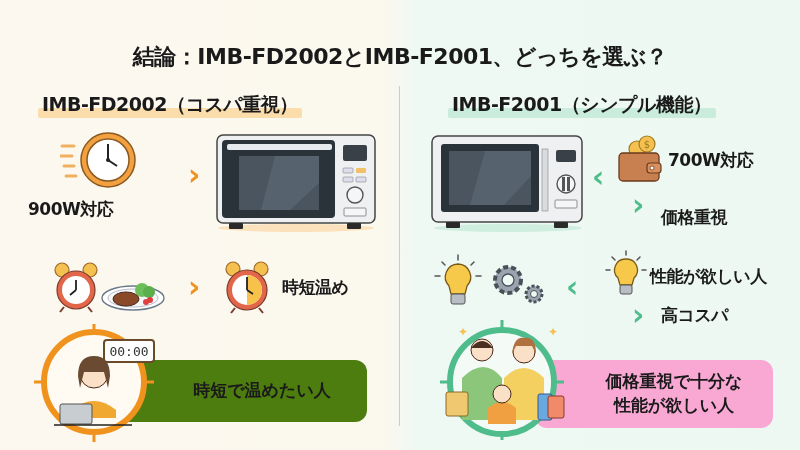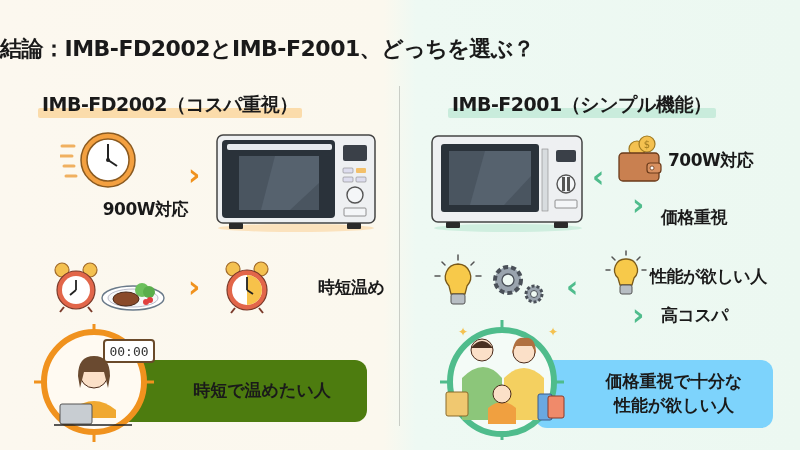--- a/index.html
+++ b/index.html
@@ -5,21 +5,21 @@
   * { margin: 0; padding: 0; box-sizing: border-box; }
   html, body { width: 800px; height: 450px; overflow: hidden; }
   body {
     font-family: "DejaVu Sans", "Liberation Sans", sans-serif;
     position: relative;
     background: linear-gradient(90deg, #fcf8ef 0%, #fbf8ee 48%, #eef9f3 52%, #ecf8f1 100%);
     color: #1a1a1a;
   }
   .abs { position: absolute; }
   .title {
-    left: 0; top: 34px; width: 800px; 
+    left: 0; top: 42px; width: 800px; text-align: center;
     font-size: 22px; font-weight: bold; letter-spacing: -0.5px; color: #1a1a1a;
   }
   .divider { left: 399px; top: 86px; width: 1px; height: 340px; background: #c9cdc6; }
   .sec-head {
     font-size: 19px; font-weight: bold; letter-spacing: -0.5px; white-space: nowrap;
   }
   .sec-head .txt { position: relative; z-index: 2; }
   .sec-head .hl { position: absolute; left: -4px; right: -4px; bottom: 0px; height: 10px; z-index: 1; border-radius: 2px; }
   .label { font-size: 17px; font-weight: bold; white-space: nowrap; line-height: 1.35; letter-spacing: -0.5px; }
   .chev { font-size: 30px; font-weight: bold; line-height: 1; }
@@ -45,21 +45,21 @@
       <line x1="0" y1="26" x2="12" y2="26"></line>
     <line x1="4" y1="36" x2="14" y2="36"></line>
       <line x1="6" y1="46" x2="16" y2="46"></line>
   </g>
   <circle cx="48" cy="30" r="27" fill="#f3a040" stroke="#8a5a20" stroke-width="1.5"></circle>
   <circle cx="48" cy="30" r="21" fill="#fff" stroke="#8a5a20" stroke-width="1.5"></circle>
   <line x1="48" y1="30" x2="48" y2="14" stroke="#222" stroke-width="2"></line>
   <line x1="48" y1="30" x2="57" y2="36" stroke="#222" stroke-width="2"></line>
   <circle cx="48" cy="30" r="2" fill="#222"></circle>
 </svg>
-<div class="abs label" style="left:28px; top:198px; width:160px; text-align:right;">
+<div class="abs label" style="left:28px; top:198px; width:160px; text-align:left;">
   <div>900W対応</div>
 </div>
 
 <div class="abs chev" style="left:188px; top:160px; color:#f0921e;">›</div>
 
 <svg class="abs" style="left:215px; top:133px;" width="162" height="100" viewBox="0 0 162 100">
   <ellipse cx="81" cy="95" rx="78" ry="4" fill="#fbe2bd"></ellipse>
   <rect x="2" y="2" width="158" height="88" rx="6" fill="#eef0f2" stroke="#444" stroke-width="1.5"></rect>
   <rect x="7" y="7" width="113" height="78" rx="4" fill="#2a323a"></rect>
   <rect x="12" y="11" width="105" height="6" rx="2" fill="#e6eaee"></rect>
@@ -103,21 +103,21 @@
   <circle cx="39" cy="8" r="7" fill="#f4c150" stroke="#a06a2a" stroke-width="1.2"></circle>
   <circle cx="25" cy="29" r="20" fill="#e2664a" stroke="#7a3a2a" stroke-width="1.2"></circle>
   <circle cx="25" cy="29" r="15" fill="#fff"></circle>
   <path d="M25 29 L25 14 A15 15 0 0 1 40 29 Z" fill="#f7c24a"></path>
   <path d="M25 29 L40 29 A15 15 0 0 1 25 44 Z" fill="#f7c24a"></path>
   <line x1="25" y1="29" x2="25" y2="16" stroke="#222" stroke-width="1.8"></line>
   <line x1="25" y1="29" x2="31" y2="33" stroke="#222" stroke-width="1.8"></line>
   <line x1="13" y1="47" x2="9" y2="52" stroke="#7a3a2a" stroke-width="2"></line>
   <line x1="37" y1="47" x2="41" y2="52" stroke="#7a3a2a" stroke-width="2"></line>
 </svg>
-<div class="abs label" style="left:282px; top:276px;margin-left:36px;">時短温め</div>
+<div class="abs label" style="left:282px; top:276px;">時短温め</div>
 
 <div class="abs pill" style="left:115px; top:360px; width:252px; height:62px; background:#4d7c0f; padding-left:42px;">
   <span>時短で温めたい人</span>
 </div>
 <svg class="abs" style="left:32px; top:322px;" width="124" height="122" viewBox="0 0 124 122">
   <line x1="62" y1="2" x2="62" y2="120" stroke="#f0921e" stroke-width="3"></line>
   <line x1="2" y1="60" x2="122" y2="60" stroke="#f0921e" stroke-width="3"></line>
   <circle cx="62" cy="60" r="50" fill="#fffaf2" stroke="#f0921e" stroke-width="6"></circle>
   <path d="M40 88 Q62 70 84 88 L84 96 L40 96 Z" fill="#f0a830"></path>
   <circle cx="62" cy="52" r="14" fill="#fbe0c8" stroke="#4a2a1a" stroke-width="1"></circle>
@@ -191,21 +191,21 @@
     <line x1="2" y1="20" x2="6" y2="20"></line>
       <line x1="38" y1="20" x2="42" y2="20"></line>
   </g>
   <path d="M22 9 A11 11 0 0 1 30 28 L28 35 L16 35 L14 28 A11 11 0 0 1 22 9 Z" fill="#f7c94a" stroke="#7a5a1a" stroke-width="1.3"></path>
   <rect x="16" y="35" width="12" height="9" rx="2" fill="#b8bec4" stroke="#555" stroke-width="1"></rect>
 </svg>
 <div class="abs label" style="left:650px; top:265px;">性能が欲しい人</div>
 <div class="abs chev" style="left:632px; top:300px; color:#4fbc8c;">›</div>
 <div class="abs label" style="left:661px; top:304px;">高コスパ</div>
 
-<div class="abs pill" style="left:535px; top:360px; width:238px; height:68px; background:#7dd3fc; padding-left:40px;">
+<div class="abs pill" style="left:535px; top:360px; width:238px; height:68px; background:#f9a8d4; padding-left:40px;">
   <div>
     <div>価格重視で十分な</div>
     <div>性能が欲しい人</div>
   </div>
 </div>
 <svg class="abs" style="left:436px; top:316px;" width="134" height="128" viewBox="0 0 134 128">
   <line x1="66" y1="4" x2="66" y2="124" stroke="#4fbc8c" stroke-width="3"></line>
   <line x1="4" y1="66" x2="128" y2="66" stroke="#4fbc8c" stroke-width="3"></line>
   <circle cx="66" cy="66" r="52" fill="#f4fbf7" stroke="#4fbc8c" stroke-width="6"></circle>
   <text x="22" y="20" font-size="12" fill="#f4c150">✦</text>

